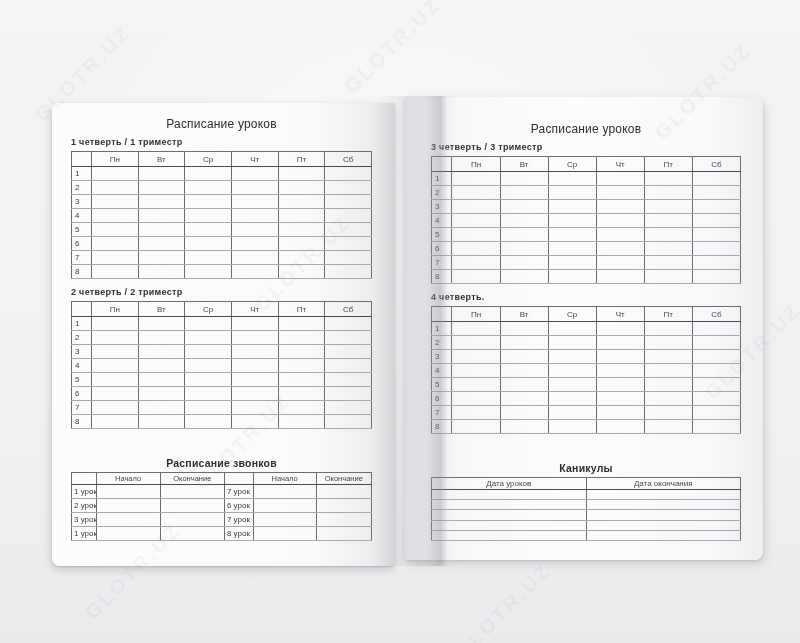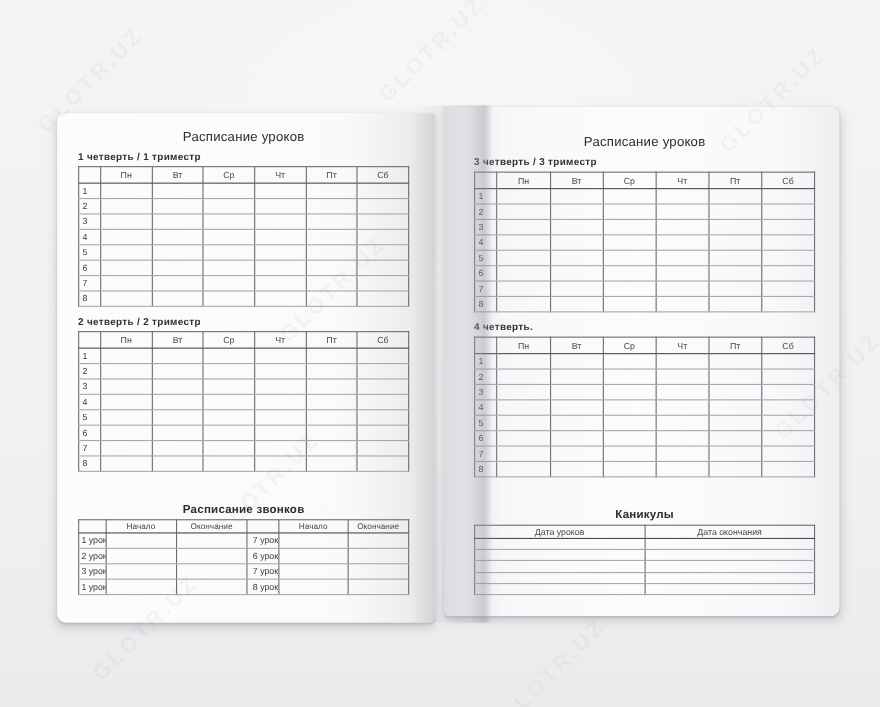--- a/index.html
+++ b/index.html
@@ -92,21 +92,21 @@
 
   .bells-table{height:69px;}
   .bells-table th{height:11px;font-size:7.5px;}
   .bells-table th:nth-child(1){width:8%;}
   .bells-table th:nth-child(2){width:21.5%;}
   .bells-table th:nth-child(3){width:21.5%;}
   .bells-table th:nth-child(4){width:9.5%;}
   .bells-table th:nth-child(5){width:21%;}
   .bells-table th:nth-child(6){width:18.5%;}
   .bells-table td:nth-child(1),.bells-table td:nth-child(4){
-    text-align:right;padding-left:2px;
+    text-align:left;padding-left:2px;
   }
 
   .vacation-table{height:64px;}
   .vacation-table th{height:11px;}
   .vacation-table th,.vacation-table td{width:50%;}
 </style>
 </head>
 <body>
 
 <div class="stage">

